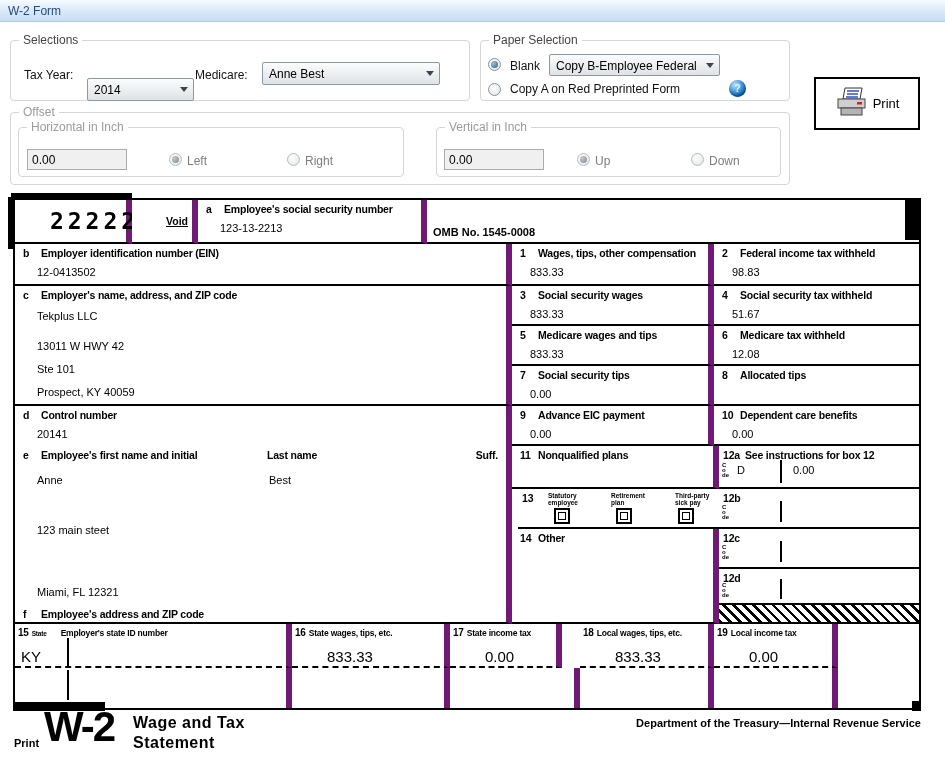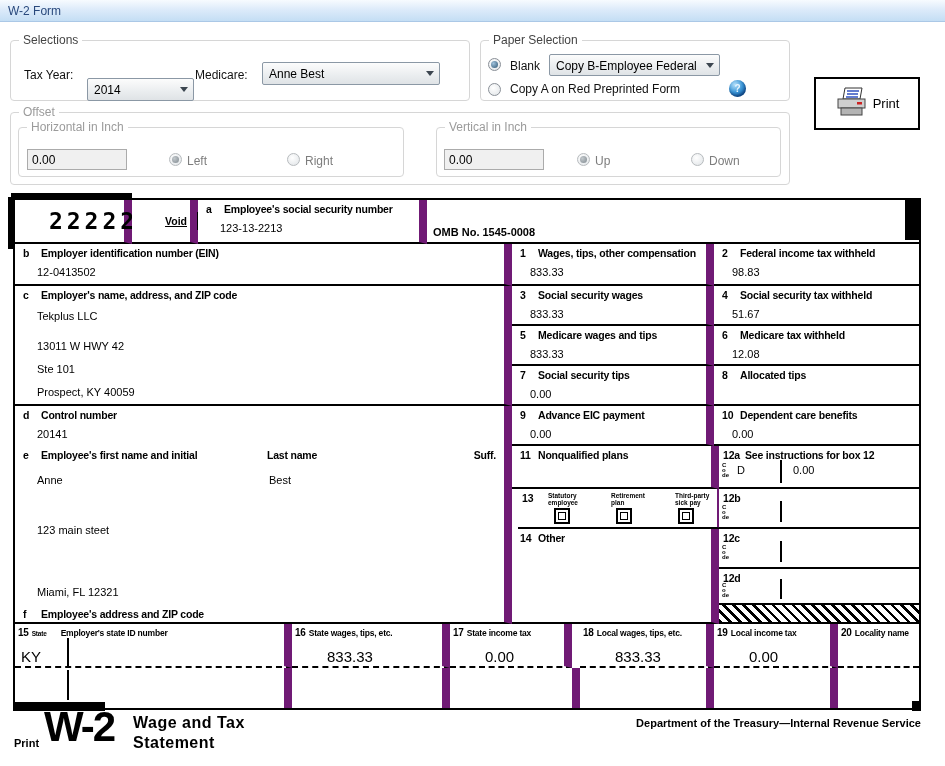--- a/index.html
+++ b/index.html
@@ -86,21 +86,21 @@
     box-shadow:inset -1px -2px 3px rgba(0,0,40,.4);
     color:#e8f6ff; font-size:10px; font-weight:bold; text-align:center; line-height:17px;
     cursor:pointer;
   }
   
   .w2 {
     position:absolute; left:13px; top:198px; width:908px; height:512px;
     border:2px solid #000; background:#fff;
   }
   .cell { position:absolute; background:#fff; }
-  .br { border-right:8px solid #701a75;padding-left:44px; }
+  .br { border-right:6px solid #701a75;padding-left:44px; }
   .bb { border-bottom:2px solid #000; }
   .bdash { border-bottom:2px dashed #000; }
   .blab {
     position:absolute; left:8px; top:3px;
     font-size:10.5px; font-weight:bold; letter-spacing:-0.2px; white-space:nowrap;
   }
   .bnum { display:inline-block; min-width:18px; font-weight:bold; }
   .bval { position:absolute; left:22px; top:22px; font-size:11px; white-space:nowrap; }
   .code22222 {
     width:100%; height:100%; display:flex; align-items:center; justify-content:center;
@@ -343,35 +343,31 @@
 
   <div class="cell br bdash" style="left:0;top:424px;width:277px;height:44px">
     <div class="slab"><span class="snum">15</span><span class="ssmall">State</span><span style="margin-left:14px">Employer's state ID number</span></div>
     <div class="sval" style="left:6px">KY</div>
     <div class="stick" style="left:52px;top:14px;height:28px"></div>
   </div>
   <div class="cell br bdash" style="left:277px;top:424px;width:158px;height:44px">
     <div class="slab"><span class="snum">16</span><span>State wages, tips, etc.</span></div>
     <div class="sval" style="left:35px">833.33</div>
   </div>
-  <div class="cell br bdash" style="left:435px;top:424px;width:122px;height:44px">
+  <div class="cell br bdash" style="left:435px;top:424px;width:112px;height:44px">
     <div class="slab"><span class="snum">17</span><span>State income tax</span></div>
     <div class="sval" style="left:35px">0.00</div>
   </div>
   <div class="cell br bdash" style="left:565px;top:424px;width:134px;height:44px">
     <div class="slab"><span class="snum">18</span><span>Local wages, tips, etc.</span></div>
     <div class="sval" style="left:35px">833.33</div>
   </div>
   <div class="cell br bdash" style="left:699px;top:424px;width:124px;height:44px">
     <div class="slab"><span class="snum">19</span><span>Local income tax</span></div>
     <div class="sval" style="left:35px">0.00</div>
-  </div>
-  <div class="cell bdash" style="left:823px;top:424px;width:81px;height:44px">
-    <div class="slab"><span class="snum">20</span><span>Locality name</span></div>
-    <div class="sval" style="left:35px"></div>
   </div>
 
   <div class="cell br" style="left:0;top:468px;width:277px;height:40px">
     <div class="stick" style="left:52px;top:2px;height:30px"></div>
   </div>
   <div class="cell br" style="left:277px;top:468px;width:158px;height:40px"></div>
   <div class="cell br" style="left:435px;top:468px;width:130px;height:40px"></div>
   <div class="cell br" style="left:565px;top:468px;width:134px;height:40px"></div>
   <div class="cell br" style="left:699px;top:468px;width:124px;height:40px"></div>
   <div class="cell" style="left:823px;top:468px;width:81px;height:40px"></div>

